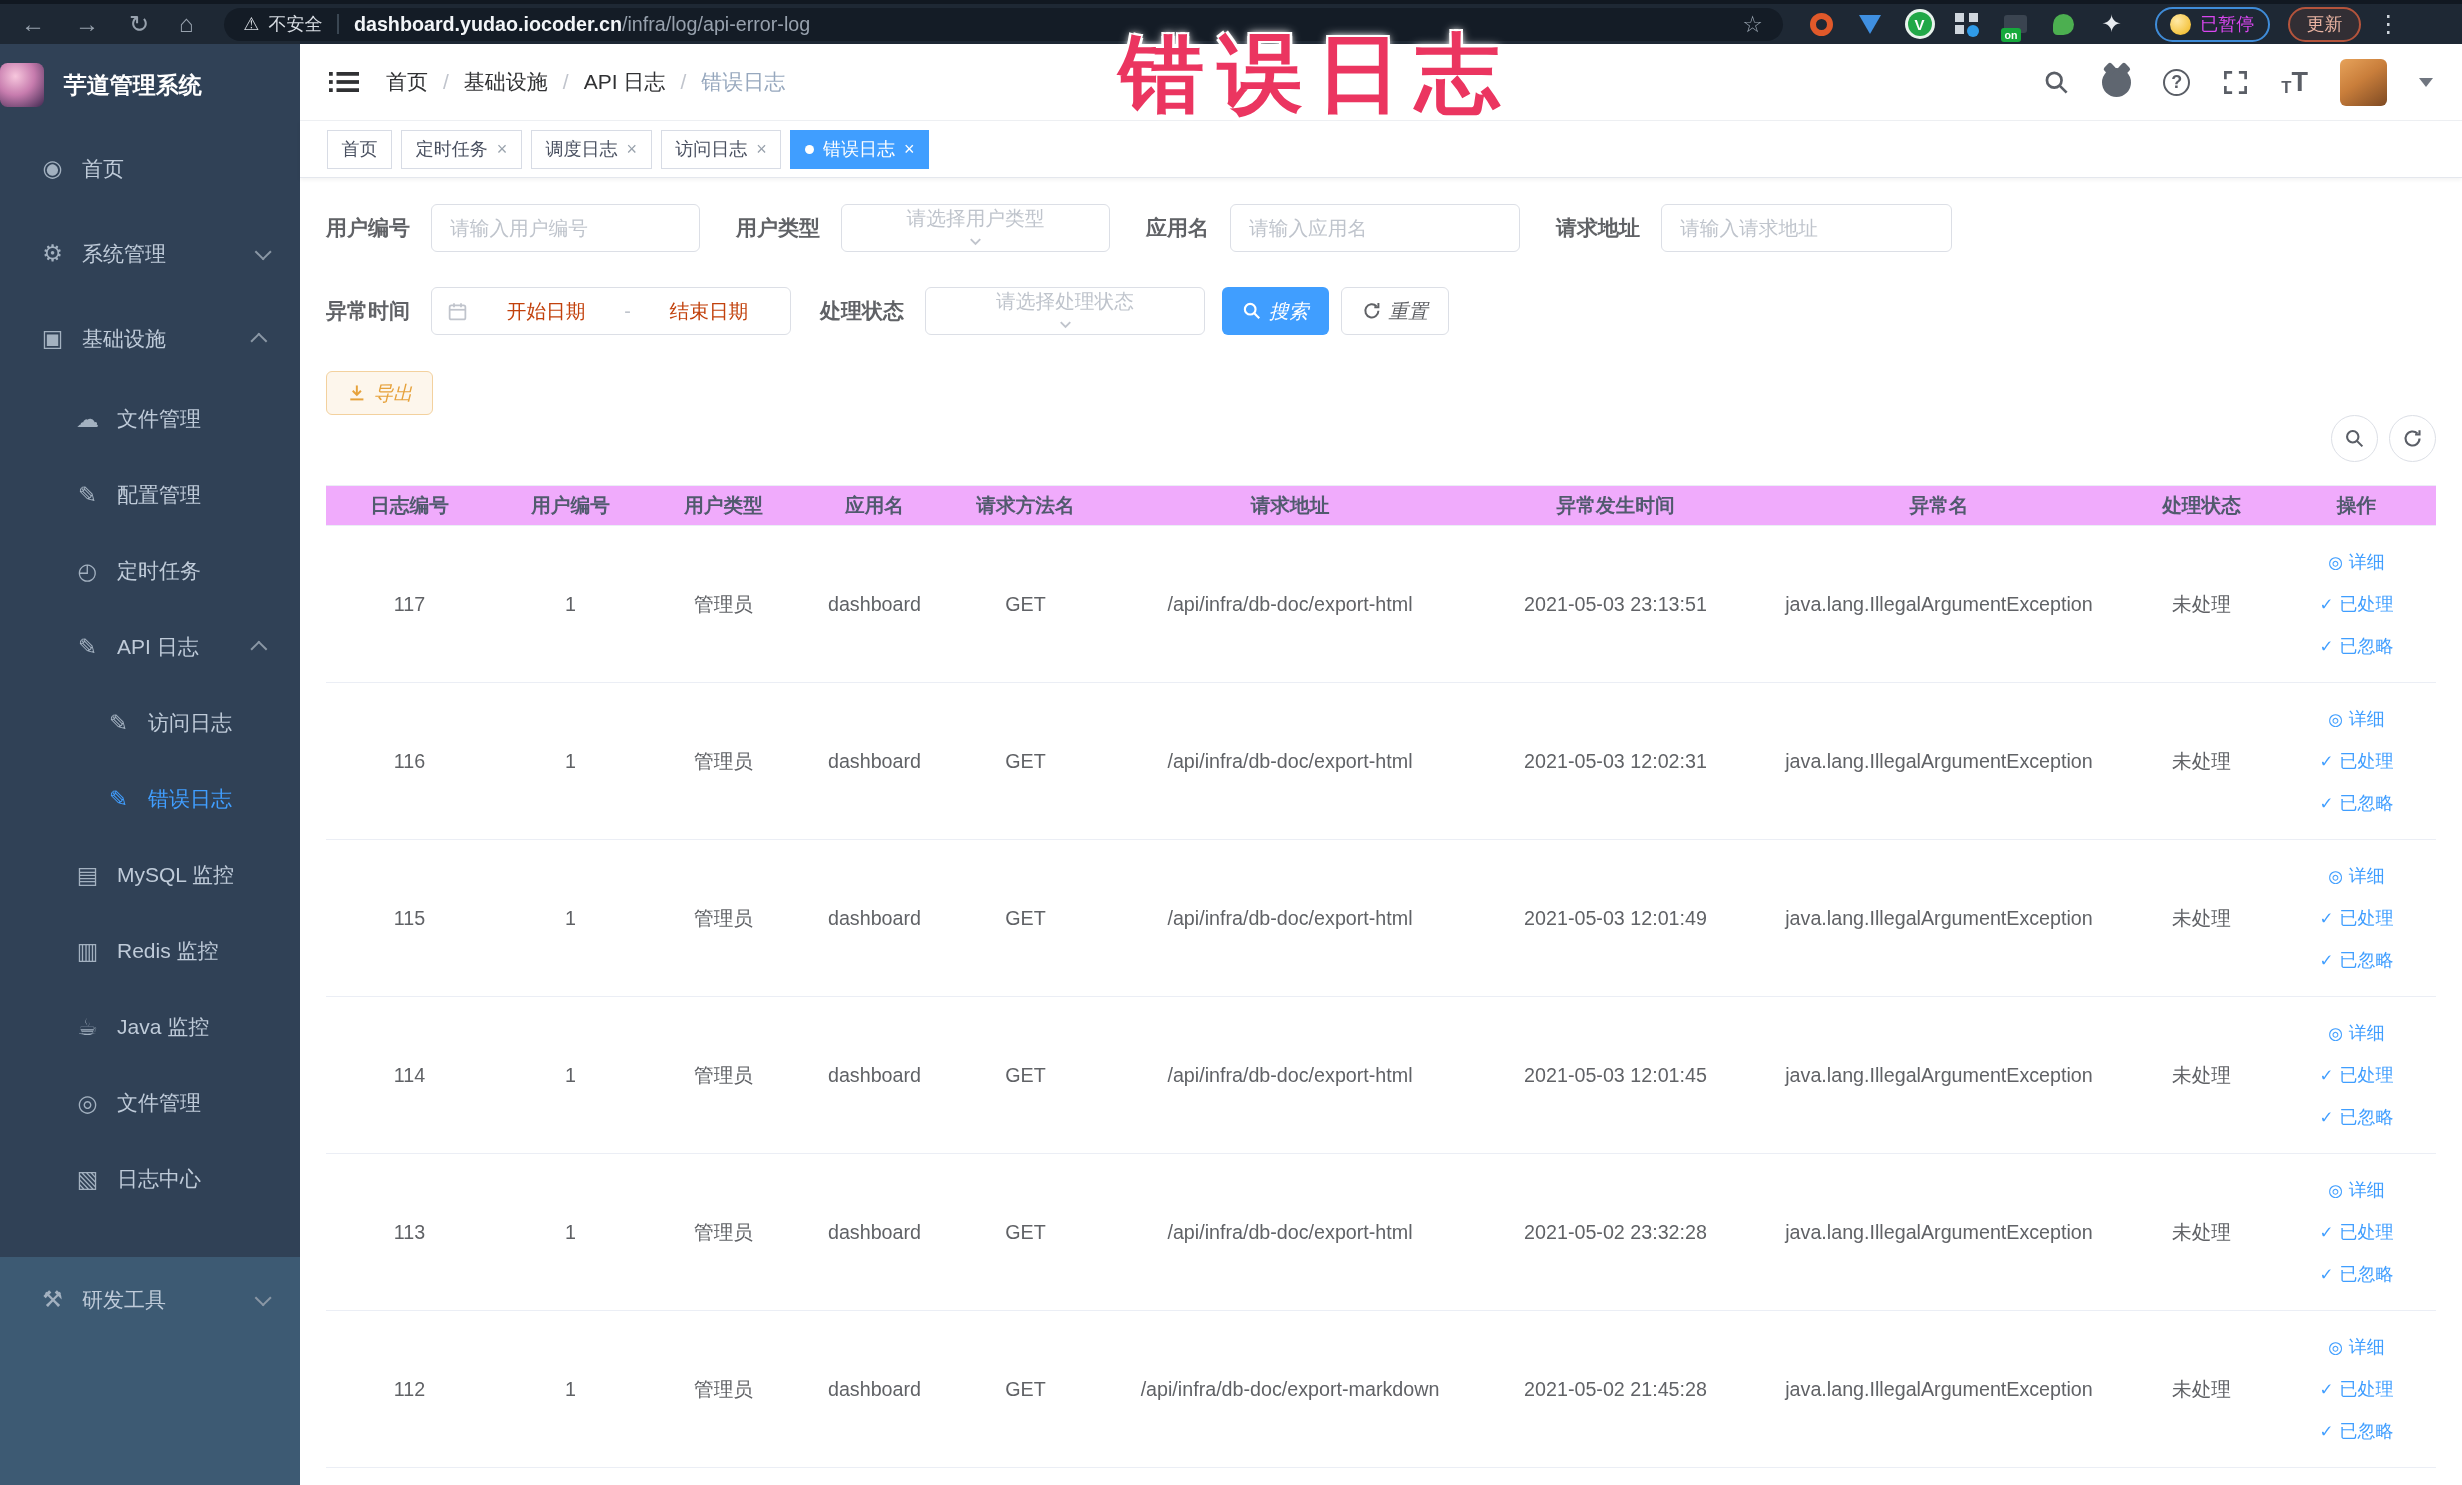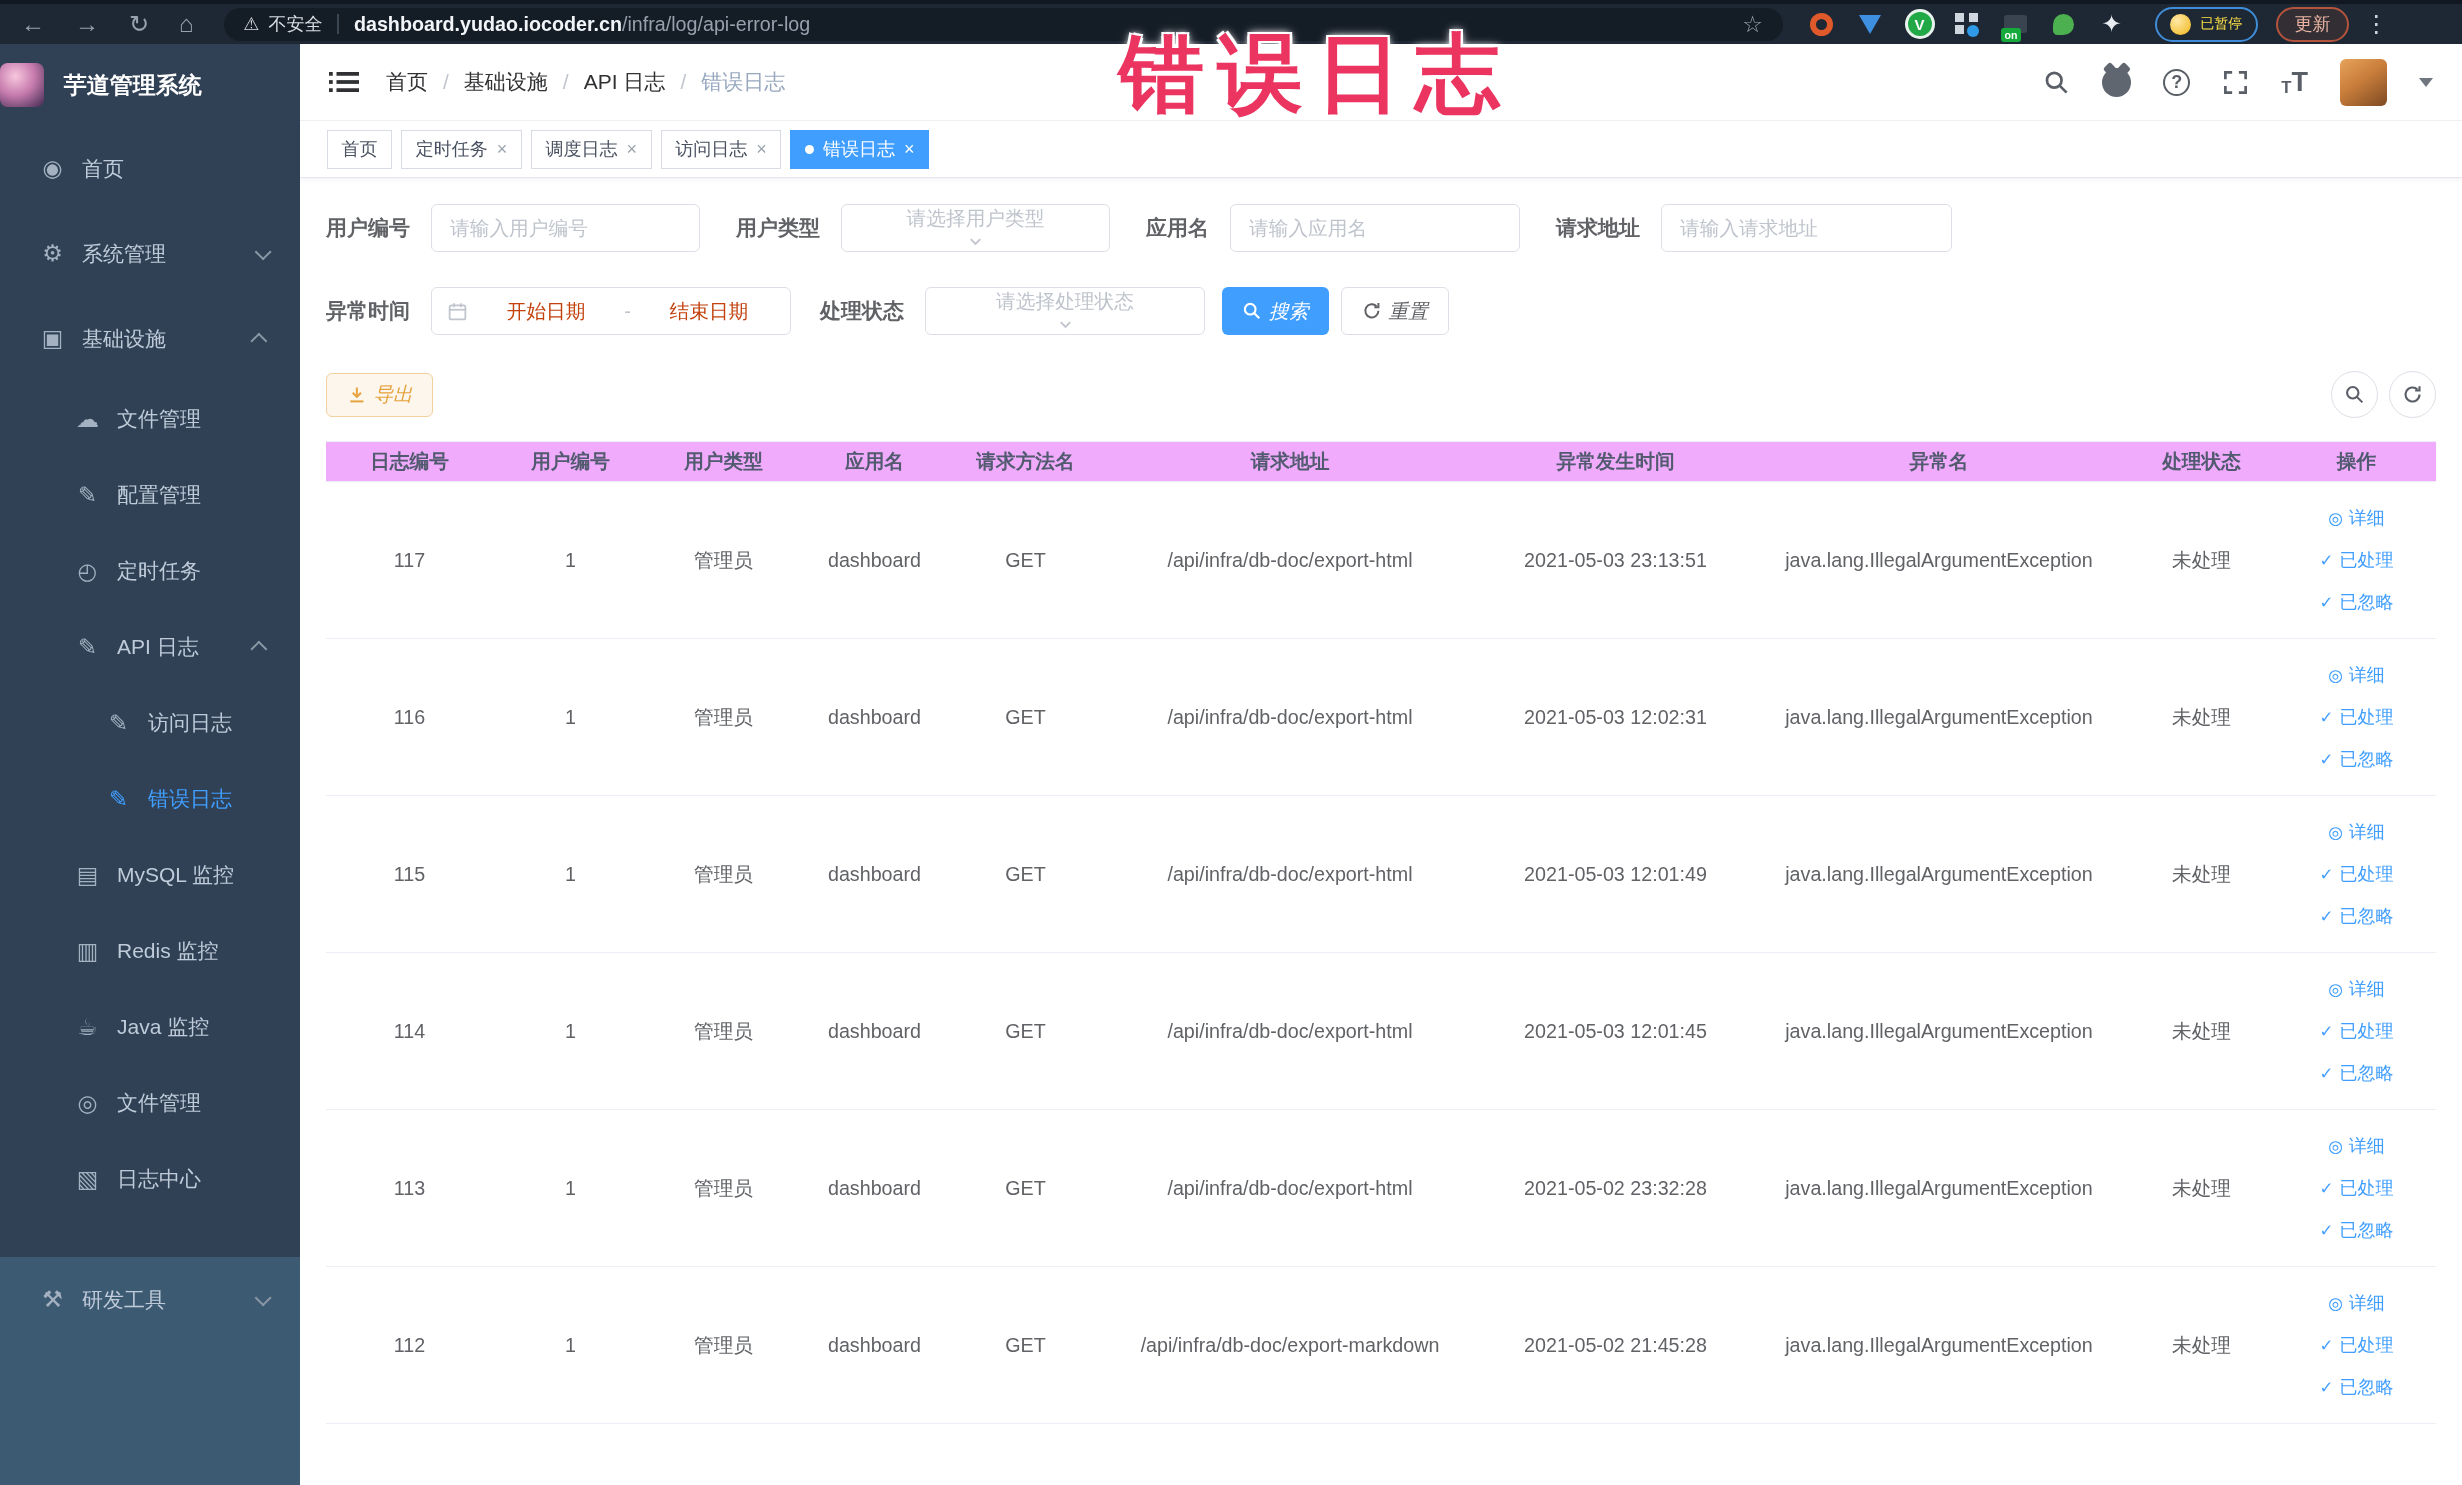--- a/index.html
+++ b/index.html
@@ -37,21 +37,21 @@
   .ext-grid i:nth-child(1){left:0;top:0}.ext-grid i:nth-child(2){left:0;top:12px}.ext-grid i:nth-child(3){right:0;top:0}
   .ext-grid b { position:absolute; right:-1.5px; bottom:-1.5px; width:12px; height:12px; border-radius:50%; background:#2f9be8; }
   .ext-on { position:relative; width:23px; height:18px; background:#3a4450; border-radius:3px; }
   .ext-on b { position:absolute; left:-3px; bottom:-9px; background:#16a93c; color:#fff; font-size:10.6px; font-weight:700;
     border-radius:3px; padding:0.8px 3.8px; font-style:normal; }
   .ext-sprout { width:21px; height:21px; border-radius:50% 50% 50% 4.5px; background:#4caf50; }
   .ext-wstar { color:#e8ecf0; font-size:24px; }
   .paused-pill { height:35px; border:2.3px solid #3f8cd8; border-radius:18px; display:flex; align-items:center;
     gap:9px; padding:0 13.6px; margin-left:27px; cursor:pointer; }
   .emoji-face { width:21px; height:21px; border-radius:50%; background:radial-gradient(circle at 35% 32%,#ffe9a6,#f5c542 70%,#d89a1e); }
-  .paused-label { color:#fde047; font-size:14px; }
+  .paused-label { color:#d946ef; font-size:18px; }
   .update-pill { height:35px; border:2.3px solid #b4543c; background:rgba(180,84,60,.14); border-radius:18px;
     display:flex; align-items:center; padding:0 16.7px; margin-left:18px; color:#eab4a2; font-size:18px; cursor:pointer; }
   .menu-dots { color:#cfd6dd; font-size:24px; margin-left:15px; cursor:pointer; }
 
   
   .app { position:absolute; top:44px; left:0; right:0; bottom:0; }
   .sidebar { position:absolute; left:0; top:0; bottom:0; width:300px; background:#304156; color:#bfcbd9; }
   .logo-row { height:82px; display:flex; align-items:center; gap:19.7px; cursor:pointer; }
   .logo-img { width:44px; height:44px; border-radius:7.6px;
     background:radial-gradient(circle at 35% 30%,#f7c7dd,#c77cae 45%,#53355e 92%); }
@@ -117,21 +117,21 @@
   .el-select .ph { flex:1; white-space:nowrap; }
   .date-range { width:360px; height:48px; border:1.5px solid #dcdfe6; border-radius:6px; display:flex;
     align-items:center; padding:0 15px; gap:12px; background:#fff; cursor:pointer; }
   .date-range .ph { color:#c2410c; font-size:19.7px; flex:1; text-align:center; white-space:nowrap; }
   .date-range .sep { color:#bfc4cc; font-size:19.7px; }
   .btn { height:48px; border-radius:6px; font-size:19.7px; display:inline-flex; align-items:center;
     justify-content:center; gap:7px; cursor:pointer; border:1.5px solid transparent; white-space:nowrap;font-style:italic; }
   .btn-primary { background:#409eff; color:#fff; padding:0 19.7px; }
   .btn-plain { background:#fff; border-color:#dcdfe6; color:#606266; padding:0 19.7px; }
   .btn-warn { height:44px; background:#fdf6ec; border-color:#f3d19e; color:#e6a23c; padding:0 19.7px; font-size:19.7px; }
-  .toolbar { display:flex; align-items:center; margin-bottom:23px; }
+  .toolbar { display:flex; align-items:flex-start; margin-bottom:23px;flex-direction:column; }
   .circles { margin-left:auto; display:flex; gap:10.6px; }
   .circle-btn { width:47px; height:47px; border-radius:50%; border:1.5px solid #dcdfe6; background:#fff;
     display:flex; align-items:center; justify-content:center; color:#5a5e66; cursor:pointer; }
 
   
   .grid-cols { display:grid; grid-template-columns:167px 155px 151px 151px 151px 378px 273px 374px 151px 159px; }
   .thead { background:#f0abfc; border-top:1.5px solid #ebeef5; border-bottom:1.5px solid #ebeef5; height:41px; align-items:center; }
   .th { font-size:19.7px; font-weight:700; color:#515a6e; text-align:center; }
   .trow { height:157px; align-items:center; border-bottom:1.5px solid #ebeef5; }
   .td { font-size:19.7px; color:#606266; text-align:center; }

